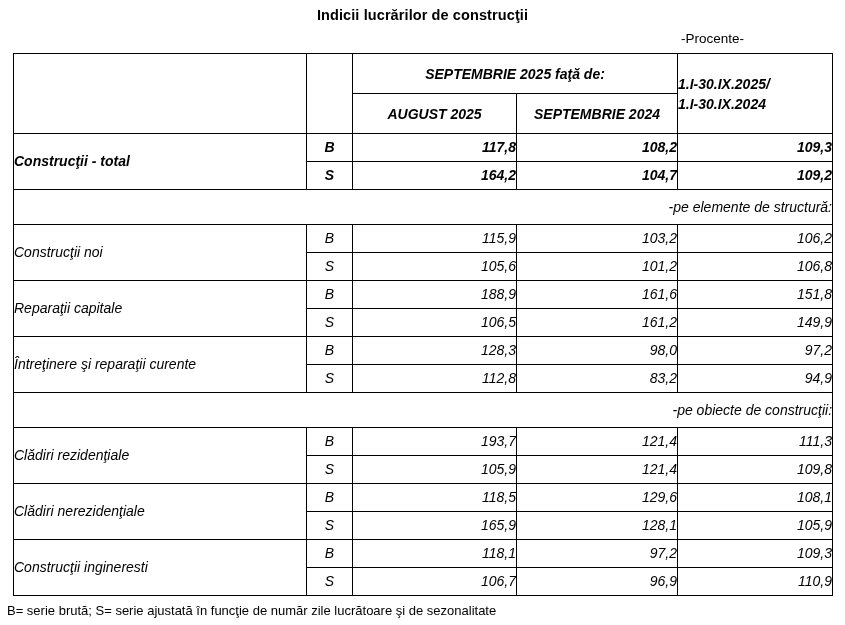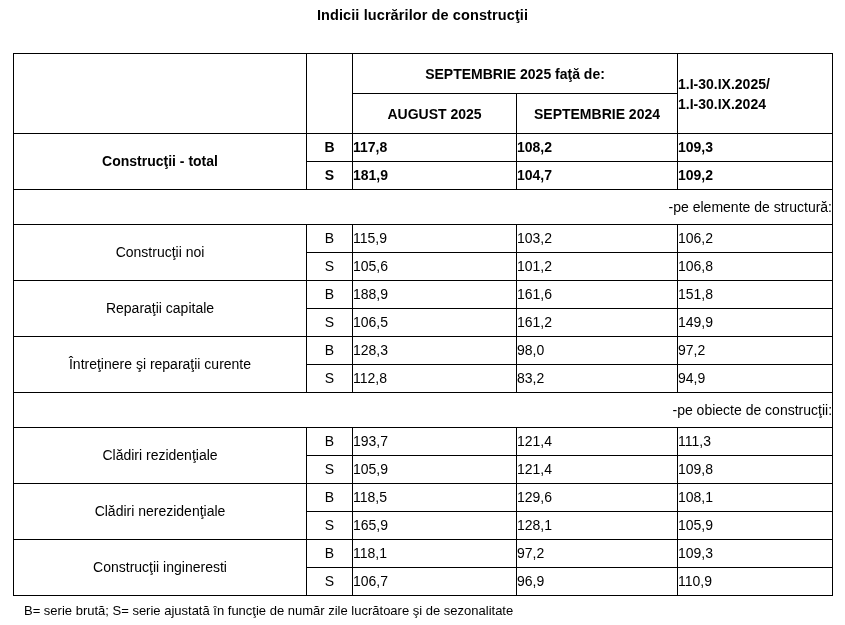--- a/index.html
+++ b/index.html
@@ -48,20 +48,21 @@
     position: absolute;
     left: 13px;
     top: 53px;
     width: 819px;
   }
 
   table.idx {
     border-collapse: collapse;
     width: 819px;
     table-layout: fixed;
+    font-style: italic;
   }
 
   table.idx td {
     border: 1.6px solid #000000;
     padding: 0;
     font-size: 14px;
     vertical-align: middle;
     background: #ffffff;
   }
 
@@ -87,67 +88,68 @@
   }
   .hd-cum {
     font-size: 14.5px;
     line-height: 20px;
     text-align: left;
   }
   .hd-empty { }
 
   
   .row-label {
-    text-align: center;
+    text-align: left;
     padding-left: 21px;
     vertical-align: bottom;
     padding-bottom: 5px;
     font-size: 14.5px;
     line-height: 17px;
   }
   .row-label.bold { font-weight: bold; }
 
   .cell-bs {
     text-align: center;
     font-size: 14px;
     height: 27px;
     line-height: 27px;
   }
   .cell-val {
-    text-align: left;
+    text-align: right;
     font-size: 14.5px;
     height: 27px;
     line-height: 27px;
   }
   .bold-row .cell-bs,
   .bold-row .cell-val { font-weight: bold; }
 
   .section-head {
     text-align: right;
     font-size: 14.5px;
     height: 34px;
     line-height: 34px;
   }
 
   .footnote {
     position: absolute;
-    left: 24px;
+    left: 7px;
     top: 602px;
     font-size: 13px;
     line-height: 17px;
     white-space: nowrap;
   }
 </style>
 </head>
 <body>
 
 <div class="page">
 
   <div class="doc-title">Indicii lucrărilor de construcţii</div>
 
+  <div class="unit-note">-Procente-</div>
 
   <div class="table-wrap">
     <table class="idx">
       <colgroup>
         <col class="c-label">
         <col class="c-bs">
         <col class="c-aug">
         <col class="c-sep">
         <col class="c-cum">
       </colgroup>
@@ -170,21 +172,21 @@
 
         <tr class="bold-row">
           <td class="row-label bold" rowspan="2">Construcţii - total</td>
           <td class="cell-bs">B</td>
           <td class="cell-val">117,8</td>
           <td class="cell-val">108,2</td>
           <td class="cell-val">109,3</td>
         </tr>
         <tr class="bold-row">
           <td class="cell-bs">S</td>
-          <td class="cell-val">181,9</td>
+          <td class="cell-val">164,2</td>
           <td class="cell-val">104,7</td>
           <td class="cell-val">109,2</td>
         </tr>
 
         <tr>
           <td class="section-head" colspan="5">-pe elemente de structură:</td>
         </tr>
 
         <tr>
           <td class="row-label" rowspan="2">Construcţii noi</td>

